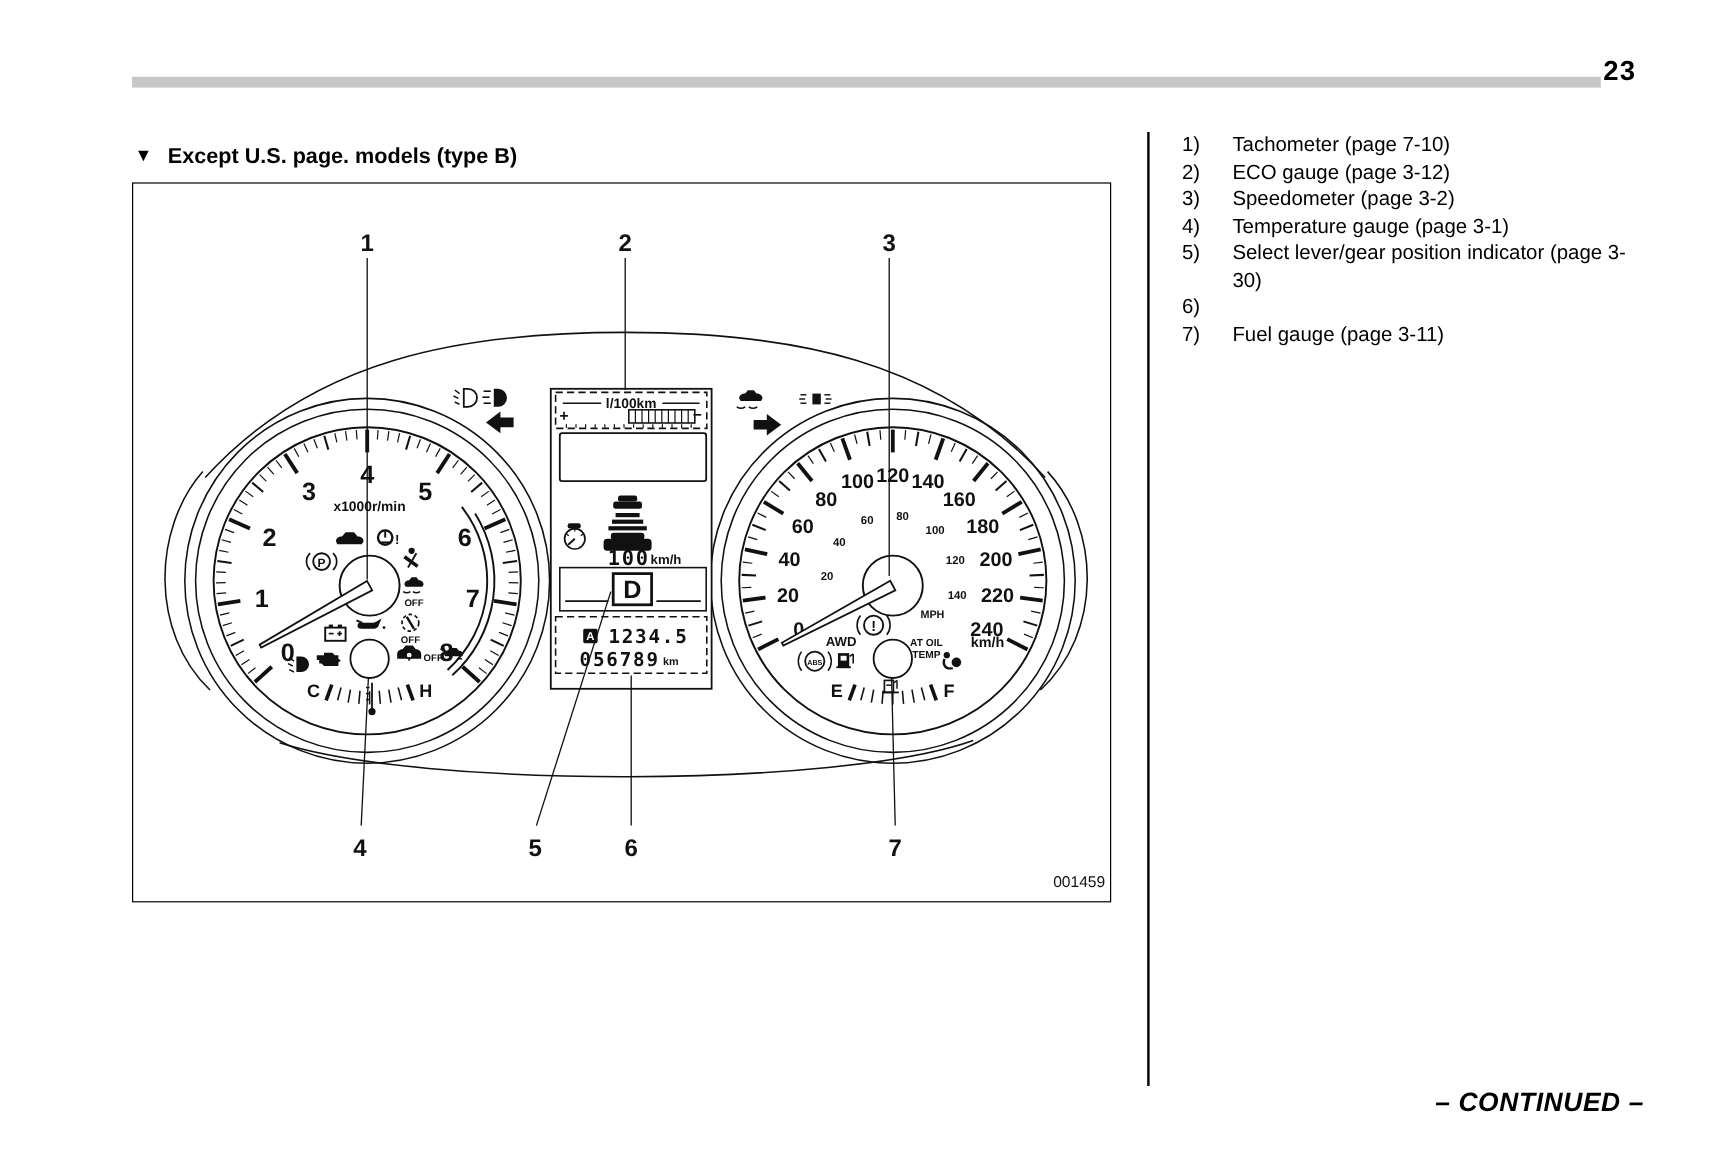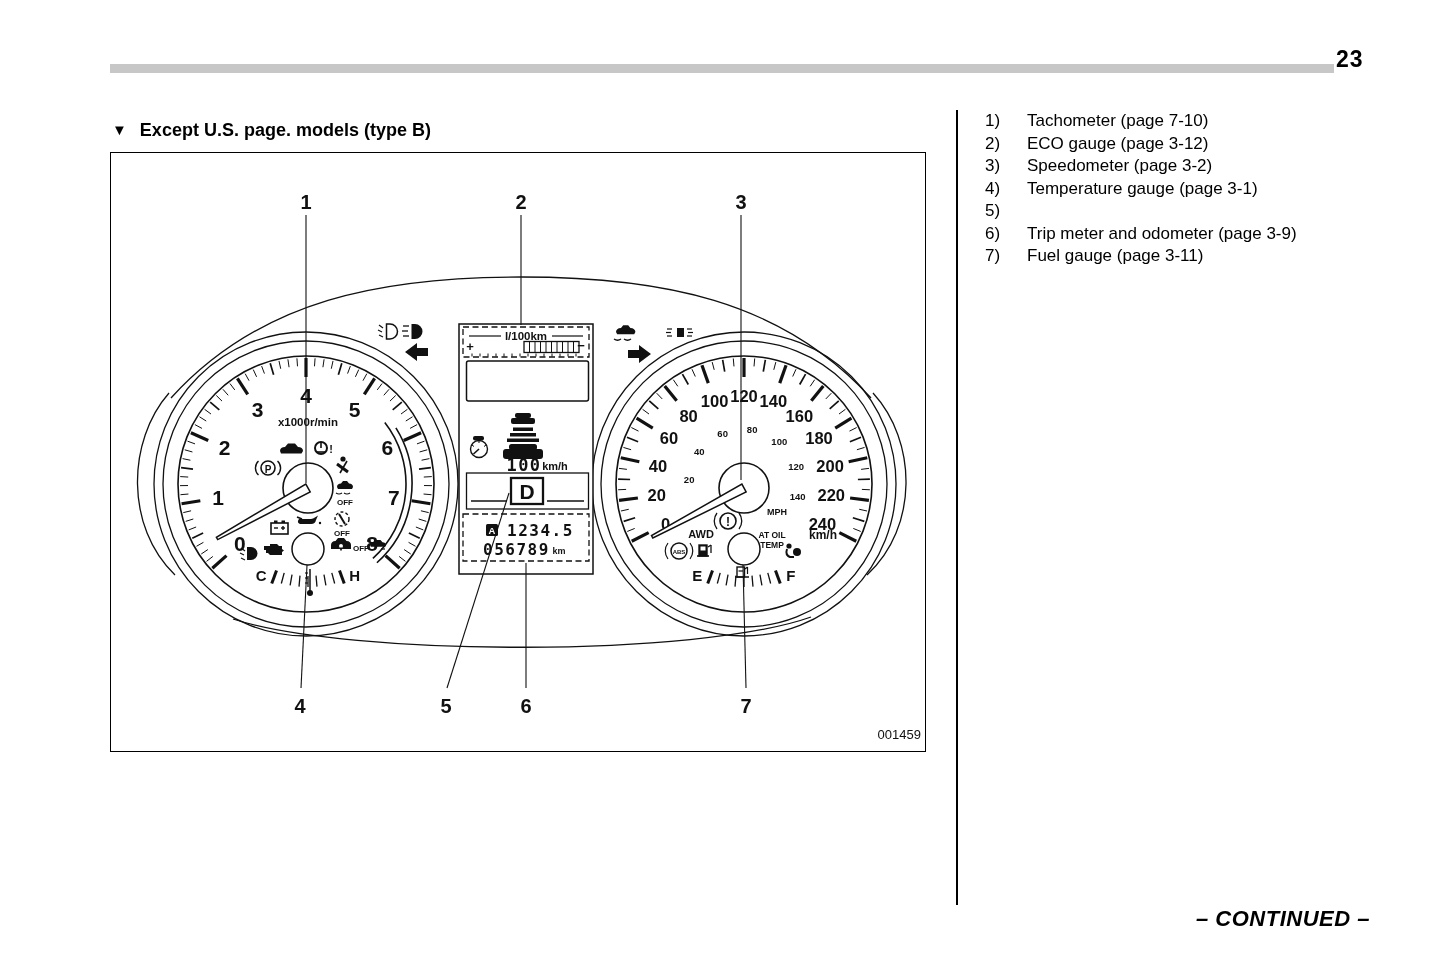--- a/index.html
+++ b/index.html
@@ -467,24 +467,24 @@
   <div class="li">
       <span class="num">3)</span>
       <span>Speedometer (page 3-2)</span>
     </div>
   <div class="li">
       <span class="num">4)</span>
       <span>Temperature gauge (page 3-1)</span>
     </div>
   <div class="li">
       <span class="num">5)</span>
+      <span>Select lever/gear position indicator (page 3-30)</span>
     </div>
   <div class="li">
       <span class="num">6)</span>
-      <span>Trip meter and odometer (page 3-9)</span>
     </div>
   <div class="li">
       <span class="num">7)</span>
       <span>Fuel gauge (page 3-11)</span>
     </div>
 </div>
 
 <div class="continued">– CONTINUED –</div>
 
 </body></html>

